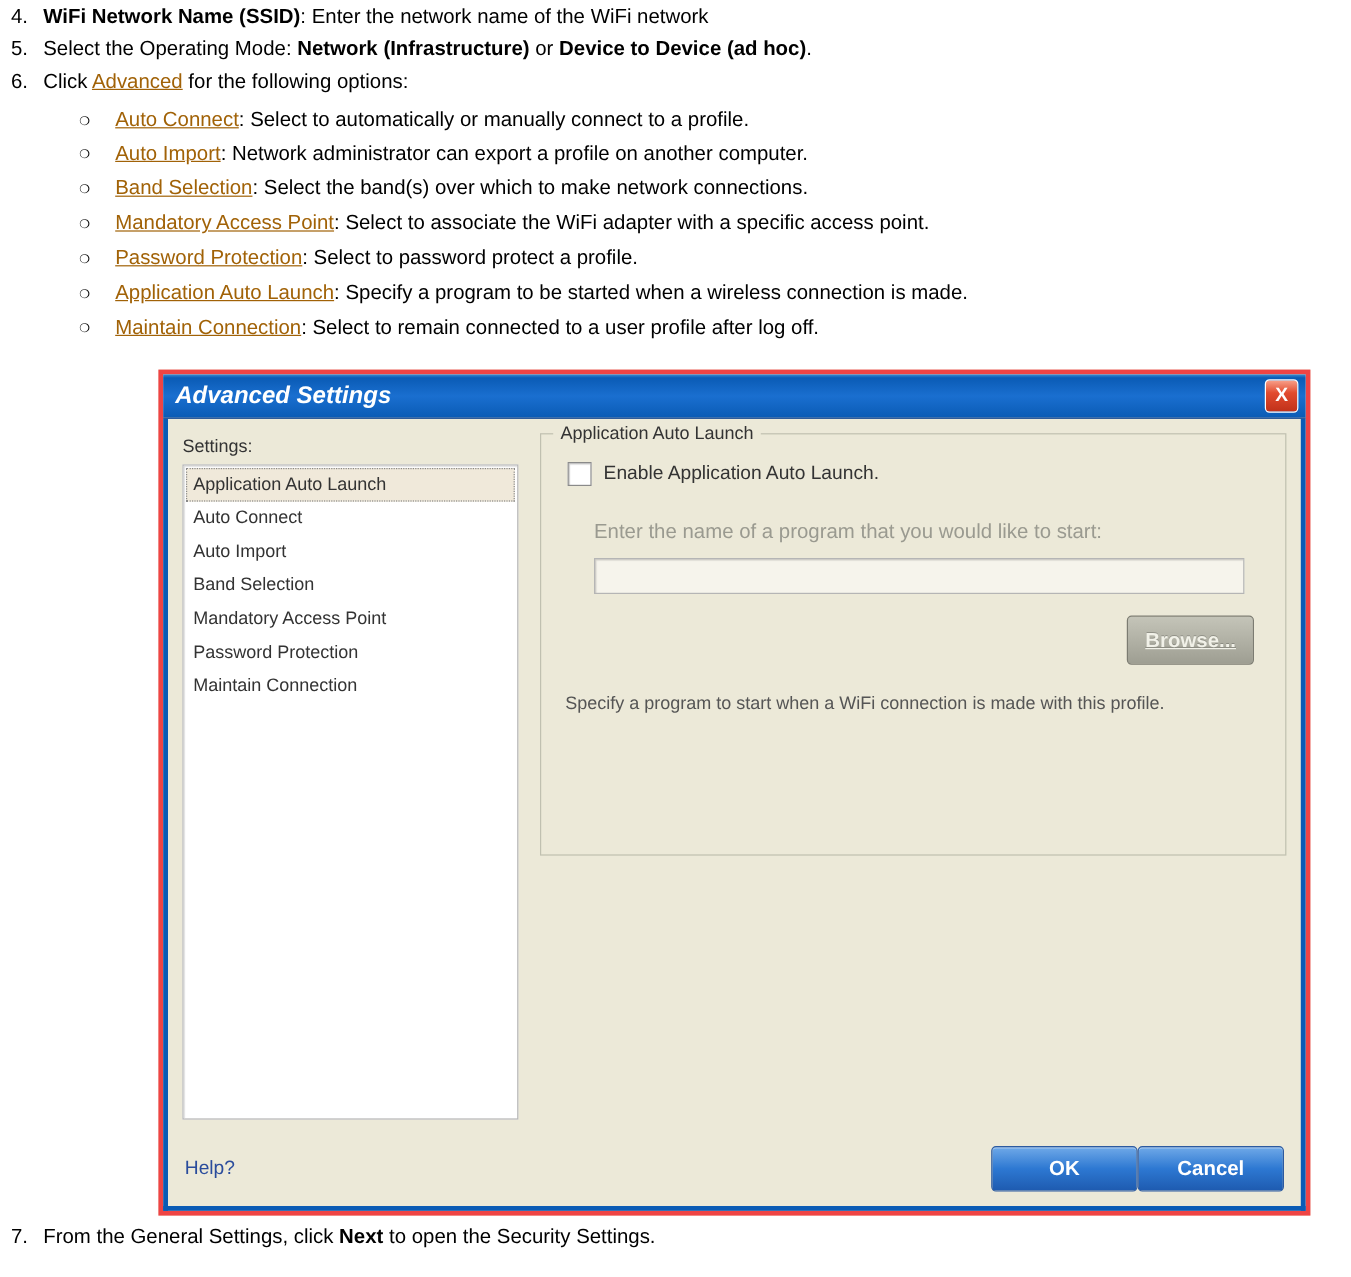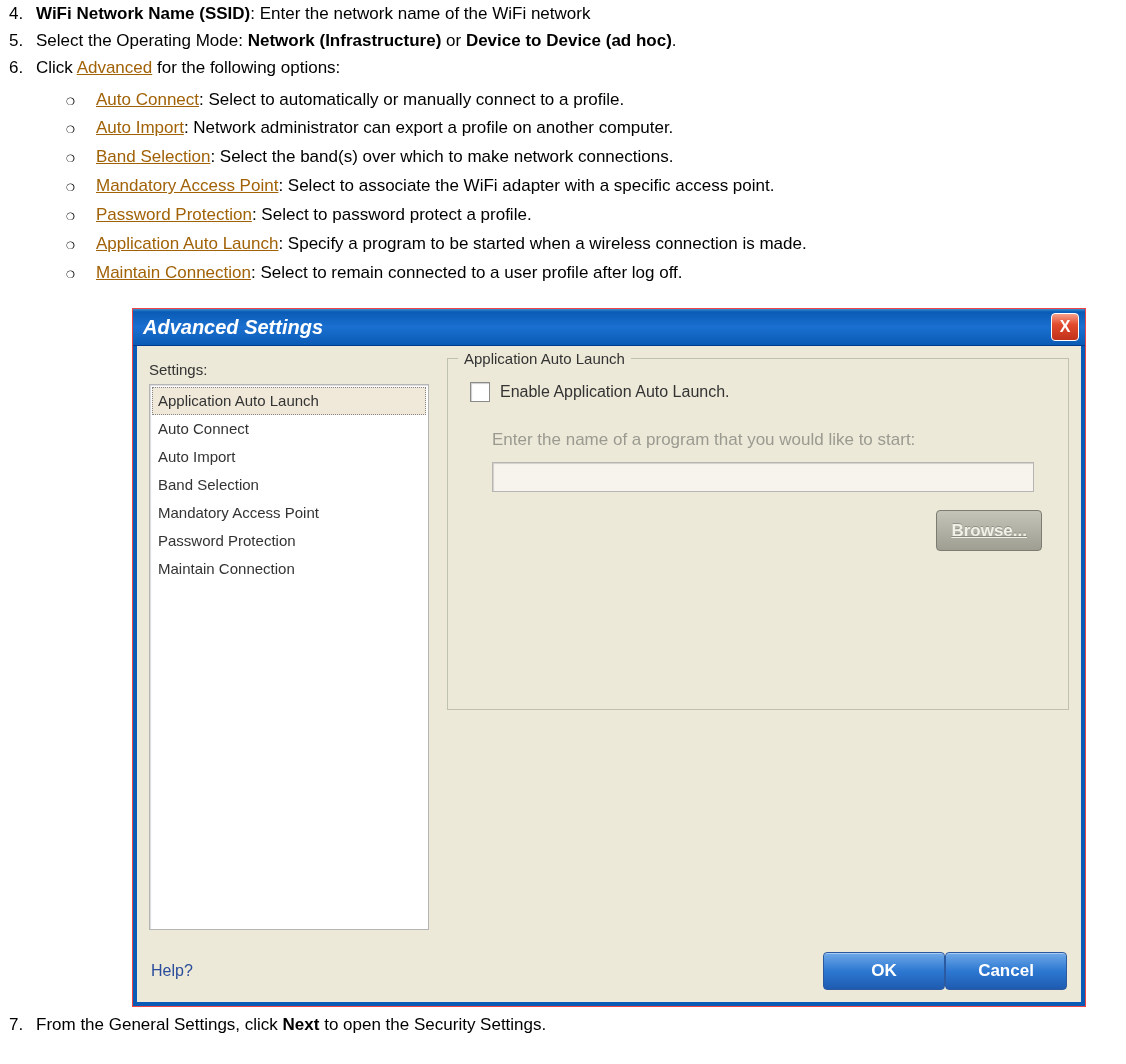--- a/index.html
+++ b/index.html
@@ -44,21 +44,21 @@
   a.link {
     color: #a16207;
     text-decoration: underline;
   }
   .bold { font-weight: bold; }
 
   
   .dialog-wrap {
     margin: 20px 0 4px 96px;
     width: 952px;
-    border: 1px solid #ef4444;
+    border: 4px solid #ef4444;
     background: #ece9d8;
     font-family: Tahoma, Verdana, sans-serif;
     font-size: 15px;
     color: #333;
   }
   .titlebar {
     height: 36px;
     background: linear-gradient(to bottom, #3a8ccf 0%, #0a5bb5 8%, #1a6fd0 50%, #0a5bb5 100%);
     display: flex;
     align-items: center;
@@ -260,20 +260,21 @@
               <div class="legend">Application Auto Launch</div>
               <div class="checkbox-row">
                 <div class="fake-checkbox"></div>
                 <span>Enable Application Auto Launch.</span>
               </div>
               <div class="disabled-text">Enter the name of a program that you would like to start:</div>
               <div class="program-input"></div>
               <div class="browse-row">
                 <div class="browse-btn"><span>Browse...</span></div>
               </div>
+              <div class="desc-text">Specify a program to start when a WiFi connection is made with this profile.</div>
             </div>
           </div>
         </div>
         <div class="dialog-footer">
           <span class="help-link">Help?</span>
           <div class="footer-buttons">
             <div class="win-btn">OK</div>
             <div class="win-btn">Cancel</div>
           </div>
         </div>

